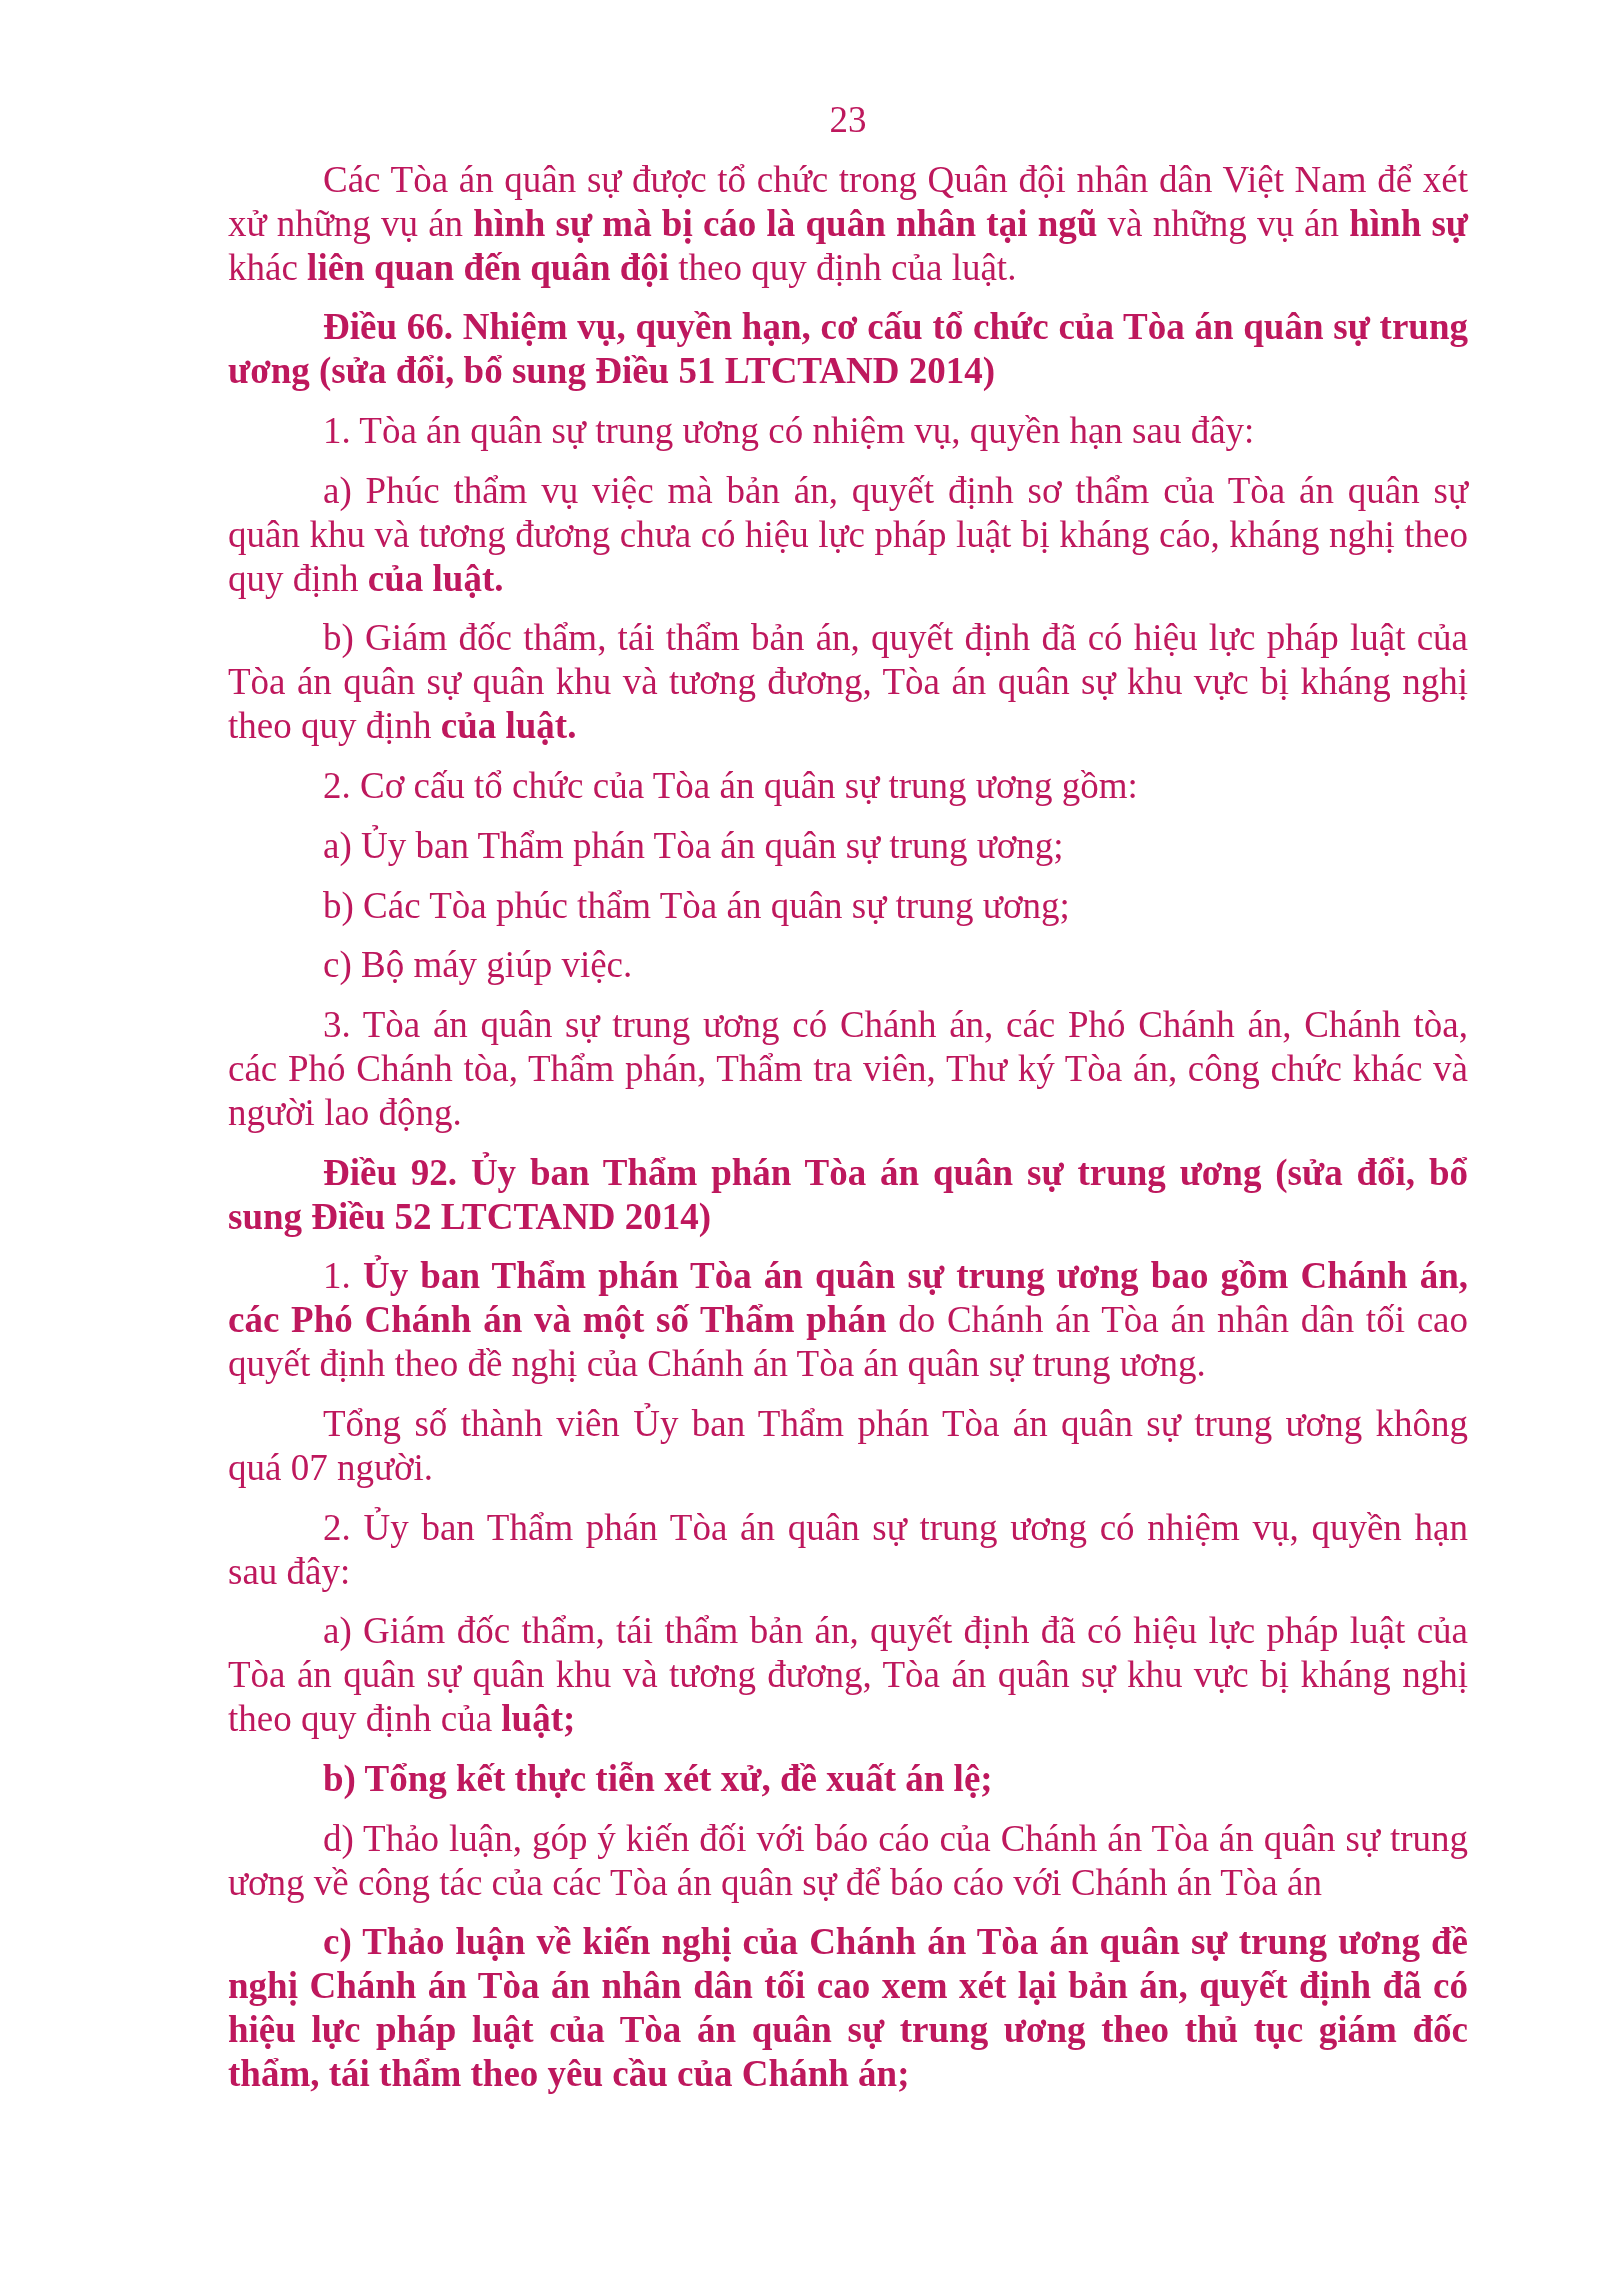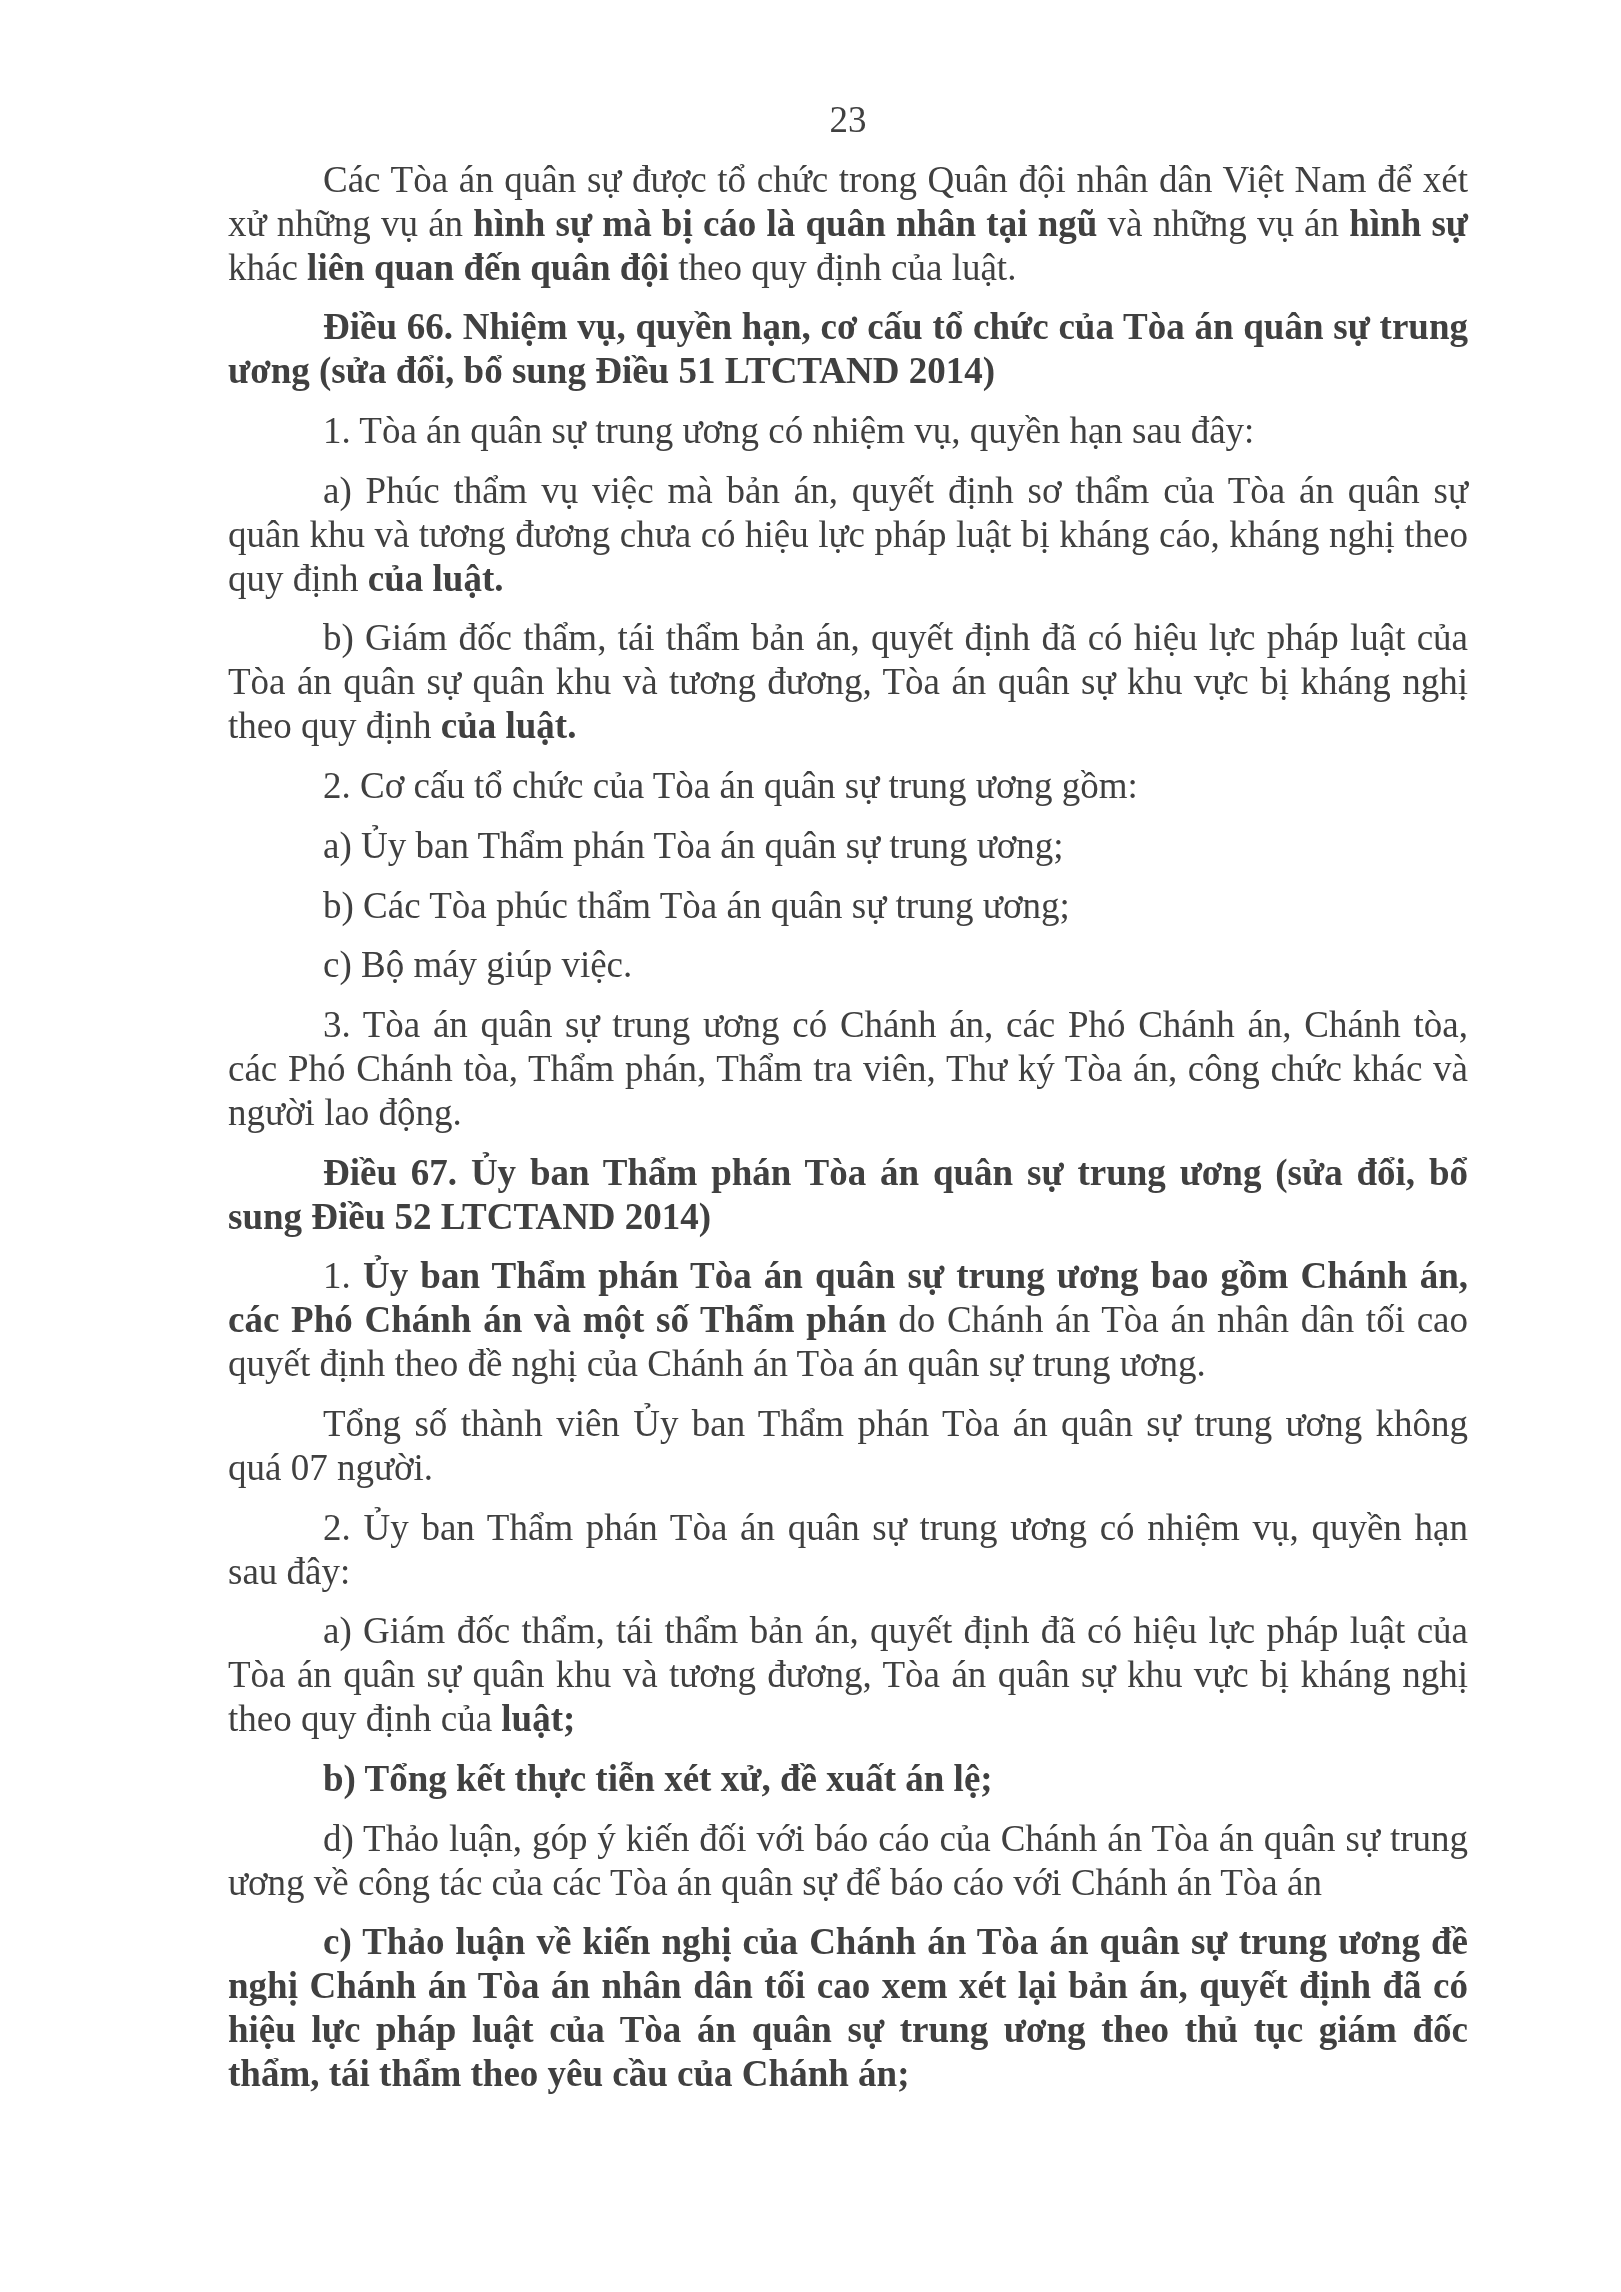--- a/index.html
+++ b/index.html
@@ -6,21 +6,21 @@
     margin: 0;
     padding: 0;
     background: #ffffff;
   }
   .page {
     position: relative;
     width: 1621px;
     height: 2293px;
     box-sizing: border-box;
     background: #ffffff;
-    color: #404040;
+    color: #be185d;
     padding: 98px 153px 59px 228px;
     font-family: "Liberation Serif", "DejaVu Serif", serif;
     font-size: 37px;
     line-height: 44px;
     overflow: hidden;
   }
   .page-number {
     margin: 0 0 15.7px 0;
     text-align: center;
     text-indent: 0;
@@ -49,21 +49,21 @@
       <p class="para"><span class="run-n">Các Tòa án quân sự được tổ chức trong Quân đội nhân dân Việt Nam để xét xử những vụ án </span><span class="run-bi">hình sự mà bị cáo là quân nhân tại ngũ</span><span class="run-n"> và những vụ án </span><span class="run-bi">hình sự</span><span class="run-n"> khác </span><span class="run-bi">liên quan đến quân đội</span><span class="run-n"> theo quy định của luật.</span></p>
       <p class="para heading"><span class="run-b">Điều 66. Nhiệm vụ, quyền hạn, cơ cấu tổ chức của Tòa án quân sự trung ương (sửa đổi, bổ sung Điều 51 LTCTAND 2014)</span></p>
       <p class="para"><span class="run-n">1. Tòa án quân sự trung ương có nhiệm vụ, quyền hạn sau đây:</span></p>
       <p class="para"><span class="run-n">a) Phúc thẩm vụ việc mà bản án, quyết định sơ thẩm của Tòa án quân sự quân khu và tương đương chưa có hiệu lực pháp luật bị kháng cáo, kháng nghị theo quy định </span><span class="run-bi">của luật.</span></p>
       <p class="para"><span class="run-n">b) Giám đốc thẩm, tái thẩm bản án, quyết định đã có hiệu lực pháp luật của Tòa án quân sự quân khu và tương đương, Tòa án quân sự khu vực bị kháng nghị theo quy định </span><span class="run-bi">của luật.</span></p>
       <p class="para"><span class="run-n">2. Cơ cấu tổ chức của Tòa án quân sự trung ương gồm:</span></p>
       <p class="para"><span class="run-n">a) Ủy ban Thẩm phán Tòa án quân sự trung ương;</span></p>
       <p class="para"><span class="run-n">b) Các Tòa phúc thẩm Tòa án quân sự trung ương;</span></p>
       <p class="para"><span class="run-n">c) Bộ máy giúp việc.</span></p>
       <p class="para"><span class="run-n">3. Tòa án quân sự trung ương có Chánh án, các Phó Chánh án, Chánh tòa, các Phó Chánh tòa, Thẩm phán, Thẩm tra viên, Thư ký Tòa án, công chức khác và người lao động.</span></p>
-      <p class="para heading"><span class="run-b">Điều 67. Ủy ban Thẩm phán Tòa án quân sự trung ương (sửa đổi, bổ sung Điều 52 LTCTAND 2014)</span></p>
+      <p class="para heading"><span class="run-b">Điều 92. Ủy ban Thẩm phán Tòa án quân sự trung ương (sửa đổi, bổ sung Điều 52 LTCTAND 2014)</span></p>
       <p class="para"><span class="run-n">1. </span><span class="run-bi">Ủy ban Thẩm phán Tòa án quân sự trung ương bao gồm Chánh án, các Phó Chánh án và một số Thẩm phán</span><span class="run-n"> do Chánh án Tòa án nhân dân tối cao quyết định theo đề nghị của Chánh án Tòa án quân sự trung ương.</span></p>
       <p class="para"><span class="run-n">Tổng số thành viên Ủy ban Thẩm phán Tòa án quân sự trung ương không quá 07 người.</span></p>
       <p class="para"><span class="run-n">2. Ủy ban Thẩm phán Tòa án quân sự trung ương có nhiệm vụ, quyền hạn sau đây:</span></p>
       <p class="para"><span class="run-n">a) Giám đốc thẩm, tái thẩm bản án, quyết định đã có hiệu lực pháp luật của Tòa án quân sự quân khu và tương đương, Tòa án quân sự khu vực bị kháng nghị theo quy định của </span><span class="run-bi">luật;</span></p>
       <p class="para"><span class="run-bi">b) Tổng kết thực tiễn xét xử, đề xuất án lệ;</span></p>
       <p class="para"><span class="run-n">d) Thảo luận, góp ý kiến đối với báo cáo của Chánh án Tòa án quân sự trung ương về công tác của các Tòa án quân sự để báo cáo với Chánh án Tòa án</span></p>
       <p class="para"><span class="run-bi">c) Thảo luận về kiến nghị của Chánh án Tòa án quân sự trung ương đề nghị Chánh án Tòa án nhân dân tối cao xem xét lại bản án, quyết định đã có hiệu lực pháp luật của Tòa án quân sự trung ương theo thủ tục giám đốc thẩm, tái thẩm theo yêu cầu của Chánh án;</span></p>
     </div>
 </div>
 

